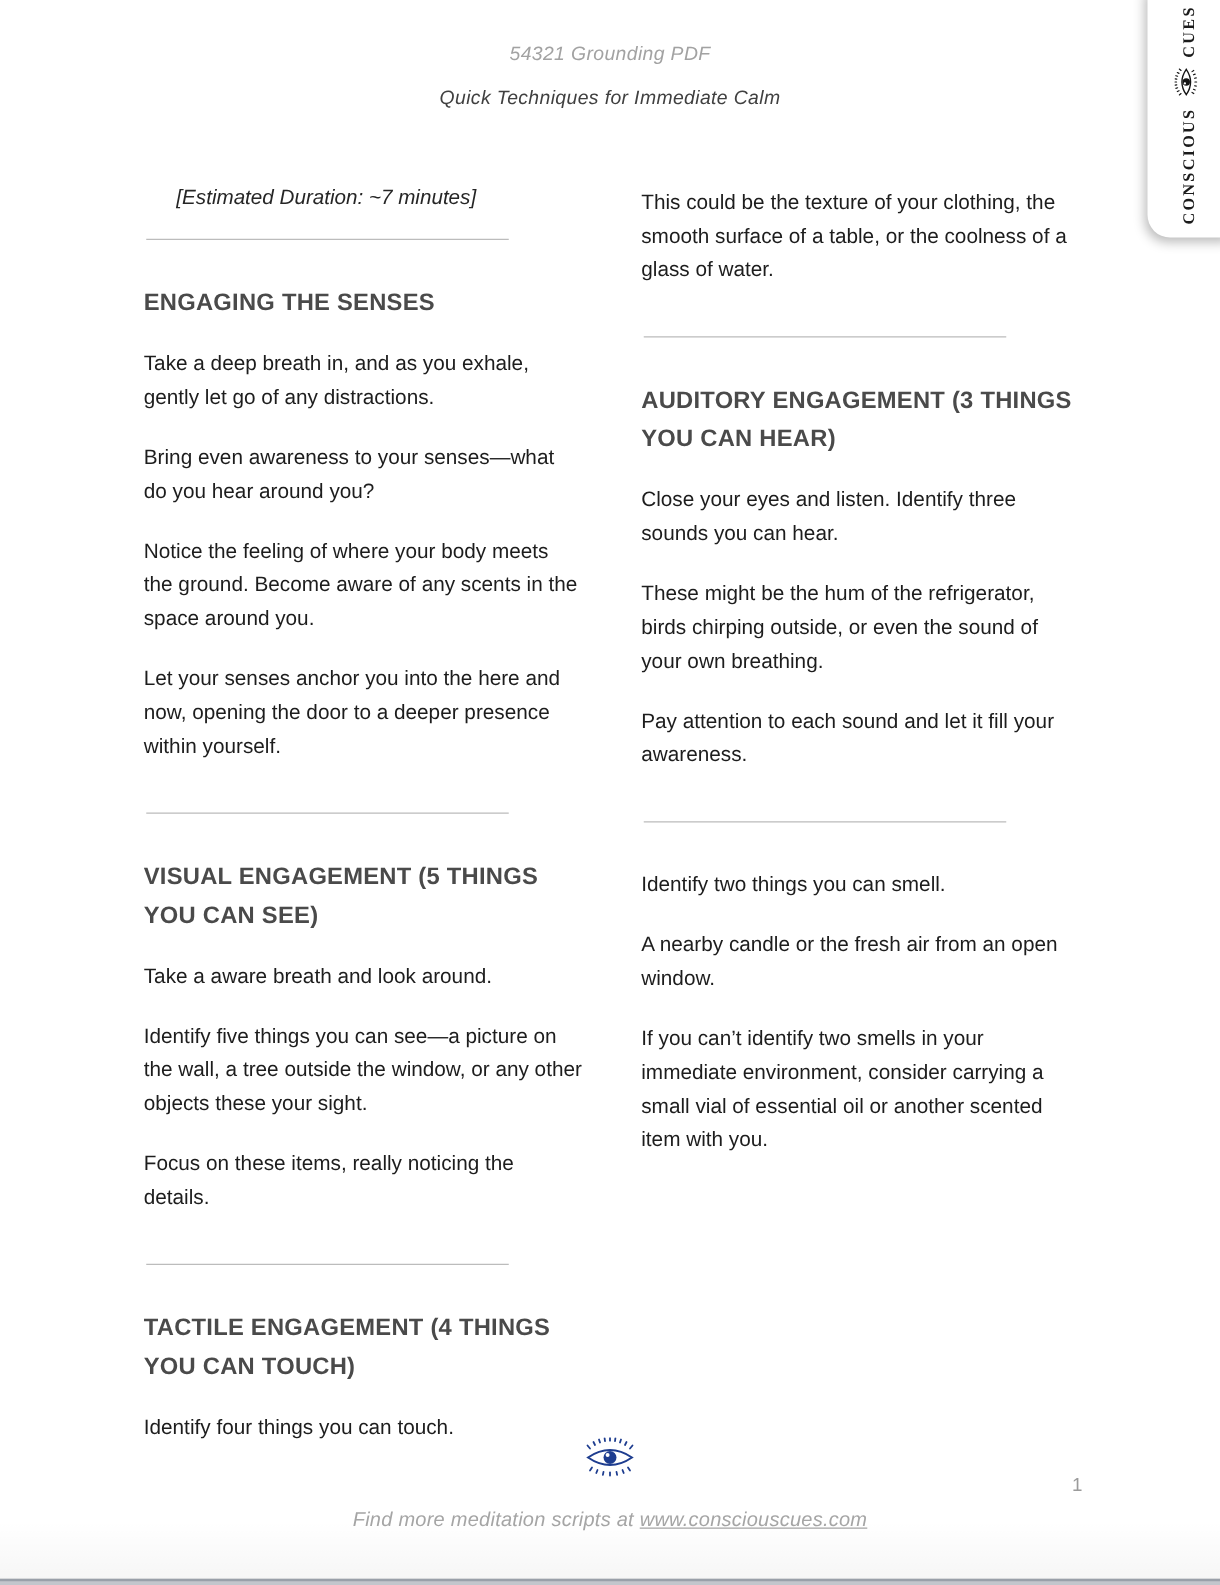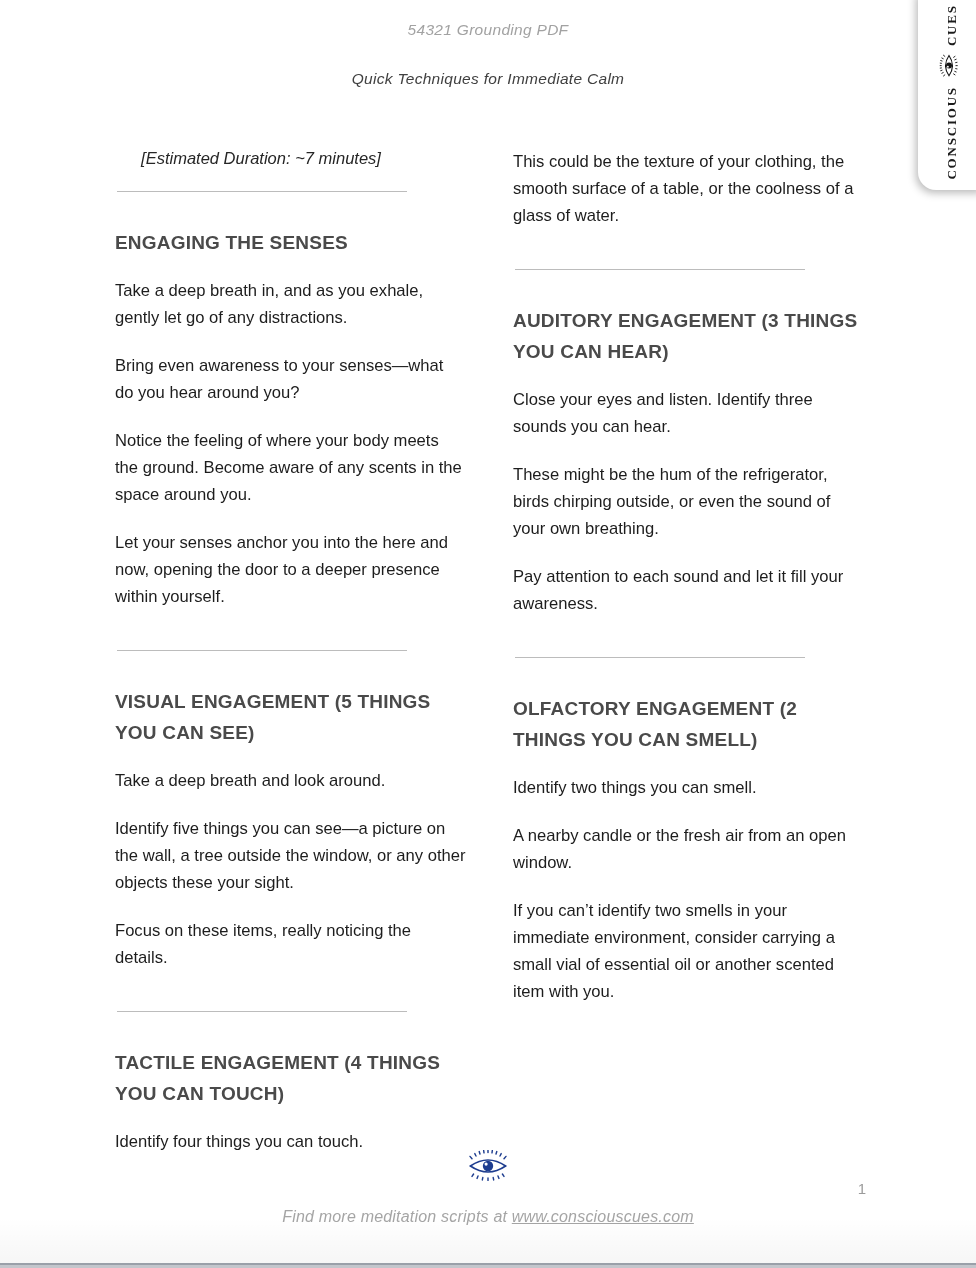--- a/index.html
+++ b/index.html
@@ -4,21 +4,21 @@
 <style>
   html,body{margin:0;padding:0;}
   body{
     width:976px;height:1268px;position:relative;overflow:hidden;
     background:#ffffff;
     font-family:"Liberation Sans", sans-serif;
     -webkit-font-smoothing:antialiased;
   }
   
   .doc-title{
-    position:absolute;top:21px;left:0;width:100%;text-align:center;
+    position:absolute;top:35px;left:0;width:100%;text-align:center;
     font-style:italic;font-size:15.5px;color:#a2a2a2;letter-spacing:.3px;
   }
   .doc-subtitle{
     position:absolute;top:70px;left:0;width:100%;text-align:center;
     font-style:italic;font-size:15.5px;color:#404040;letter-spacing:.3px;
   }
   
   .logo-tab{
     position:absolute;top:-8px;right:-8px;width:66px;height:198px;
     background:#ffffff;border-radius:0 0 0 18px;
@@ -124,21 +124,21 @@
 
     <h2 class="section-heading">ENGAGING THE SENSES</h2>
     <p class="body-par">Take a deep breath in, and as you exhale, gently let go of any distractions.</p>
     <p class="body-par">Bring even awareness to your senses—what do you hear around you?</p>
     <p class="body-par">Notice the feeling of where your body meets the ground. Become aware of any scents in the space around you.</p>
     <p class="body-par">Let your senses anchor you into the here and now, opening the door to a deeper presence within yourself.</p>
 
     <hr class="divider">
 
     <h2 class="section-heading">VISUAL ENGAGEMENT (5 THINGS YOU CAN SEE)</h2>
-    <p class="body-par">Take a deep breath and look around.</p>
+    <p class="body-par">Take a aware breath and look around.</p>
     <p class="body-par">Identify five things you can see—a picture on the wall, a tree outside the window, or any other objects these your sight.</p>
     <p class="body-par">Focus on these items, really noticing the details.</p>
 
     <hr class="divider">
 
     <h2 class="section-heading">TACTILE ENGAGEMENT (4 THINGS YOU CAN TOUCH)</h2>
     <p class="body-par">Identify four things you can touch.</p>
   </div>
 
   <div class="col">
@@ -146,21 +146,20 @@
 
     <hr class="divider">
 
     <h2 class="section-heading">AUDITORY ENGAGEMENT (3 THINGS YOU CAN HEAR)</h2>
     <p class="body-par">Close your eyes and listen. Identify three sounds you can hear.</p>
     <p class="body-par">These might be the hum of the refrigerator, birds chirping outside, or even the sound of your own breathing.</p>
     <p class="body-par">Pay attention to each sound and let it fill your awareness.</p>
 
     <hr class="divider">
 
-    <h2 class="section-heading">OLFACTORY ENGAGEMENT (2 THINGS YOU CAN SMELL)</h2>
     <p class="body-par">Identify two things you can smell.</p>
     <p class="body-par">A nearby candle or the fresh air from an open window.</p>
     <p class="body-par">If you can’t identify two smells in your immediate environment, consider carrying a small vial of essential oil or another scented item with you.</p>
   </div>
 
 </div>
 
 <div class="footer-eye">
   <svg viewBox="0 0 52 40" width="42" height="32" fill="none" stroke="currentColor">
     <path d="M4 20 Q26 5 48 20 Q26 35 4 20 Z" stroke-width="2"></path>

